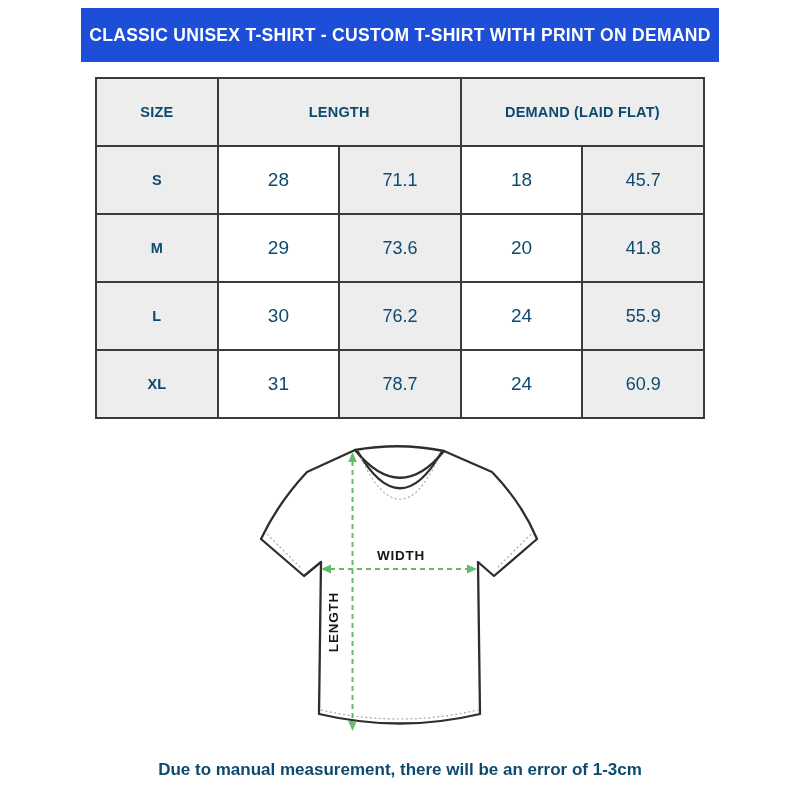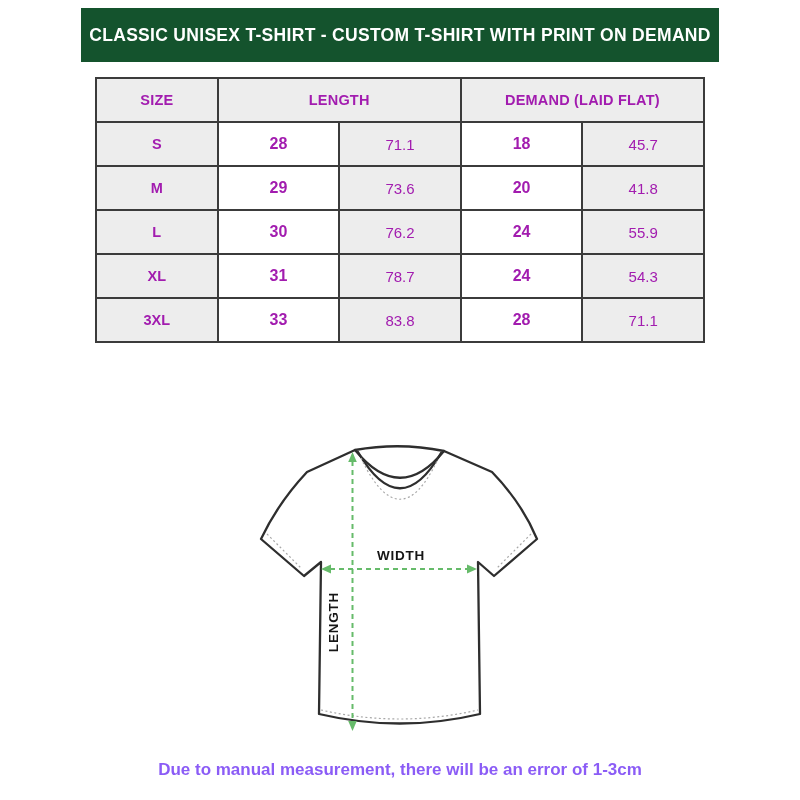--- a/index.html
+++ b/index.html
@@ -12,43 +12,43 @@
     display:flex;align-items:center;justify-content:center;
     color:#ffffff;font-weight:bold;font-size:17.5px;letter-spacing:.3px;
     white-space:nowrap;
   }
   table.size-chart{
     position:absolute;left:95px;top:77px;width:610px;
     border-collapse:collapse;table-layout:fixed;
   }
   table.size-chart col{width:20%;}
   table.size-chart th, table.size-chart td{
-    border:2px solid #3b3b3b;height:34px;padding:4px;
-    text-align:center;vertical-align:middle;color:#a21caf;
+    border:2px solid #3b3b3b;height:34px;padding:16px;
+    text-align:center;vertical-align:middle;color:#0c4a6e;
   }
   table.size-chart thead th{background:#ededed;font-size:14.5px;font-weight:bold;letter-spacing:.2px;}
   td.c-size{background:#ededed;font-weight:bold;font-size:14.5px;}
-  td.c-in{background:#ffffff;font-weight:bold;font-size:16px;}
-  td.c-cm{background:#ededed;font-weight:normal;font-size:15px;margin-top:48px;}
+  td.c-in{background:#ffffff;font-weight:normal;font-size:19px;}
+  td.c-cm{background:#ededed;font-weight:normal;font-size:18px;margin-top:48px;}
   svg.diagram{position:absolute;left:0;top:0;}
   .shirt-line{fill:none;stroke:#2e2e2e;stroke-width:2.3;stroke-linejoin:round;stroke-linecap:round;}
   .shirt-fill{fill:#ffffff;stroke:#2e2e2e;stroke-width:2.3;stroke-linejoin:round;}
   .stitch{fill:none;stroke:#a8a8a8;stroke-width:1.2;stroke-dasharray:2,2.5;}
   .m-line{fill:none;stroke:currentColor;stroke-width:2;stroke-dasharray:5,4;}
   .m-head{fill:currentColor;stroke:none;}
   .m-label{fill:#161616;font-family:"Liberation Sans",sans-serif;font-size:13.5px;font-weight:bold;letter-spacing:.8px;}
   .note{
     position:absolute;left:0;top:760px;width:800px;text-align:center;
     font-weight:bold;font-size:17px;
   }
 </style>
 </head>
 <body>
 
-<div class="banner" style="background: #14532d; justify-content: center;">
+<div class="banner" style="background: #1d4ed8; justify-content: center;">
   <span>CLASSIC UNISEX T-SHIRT - CUSTOM T-SHIRT WITH PRINT ON DEMAND</span>
 </div>
 
 <table class="size-chart">
   <colgroup>
       <col>
       <col>
       <col>
       <col>
       <col>
@@ -80,28 +80,21 @@
       <td class="c-in">30</td>
       <td class="c-cm">76.2</td>
       <td class="c-in">24</td>
       <td class="c-cm">55.9</td>
     </tr>
     <tr>
       <td class="c-size">XL</td>
       <td class="c-in">31</td>
       <td class="c-cm">78.7</td>
       <td class="c-in">24</td>
-      <td class="c-cm">54.3</td>
-    </tr>
-    <tr>
-      <td class="c-size">3XL</td>
-      <td class="c-in">33</td>
-      <td class="c-cm">83.8</td>
-      <td class="c-in">28</td>
-      <td class="c-cm">71.1</td>
+      <td class="c-cm">60.9</td>
     </tr>
   </tbody>
 </table>
 
 <svg class="diagram" width="800" height="800" viewBox="0 0 800 800">
 
   <g>
     <path class="shirt-fill" d="M 355 450
       Q 400 505 444 451
       L 492 472
@@ -134,14 +127,14 @@
       <polygon class="m-head" points="321,569 331,564.6 331,573.4"></polygon>
       <polygon class="m-head" points="477,569 467,564.6 467,573.4"></polygon>
     </g>
   </g>
 
   <text class="m-label" x="401" y="560" text-anchor="middle">WIDTH</text>
   <text class="m-label" x="338" y="622" text-anchor="middle" transform="rotate(-90 338 622)">LENGTH</text>
 </svg>
 
 <div class="note">
-  <span style="color: #8b5cf6;">Due to manual measurement, there will be an error of 1-3cm</span>
+  <span style="color: #0c4a6e;">Due to manual measurement, there will be an error of 1-3cm</span>
 </div>
 
 </body></html>

